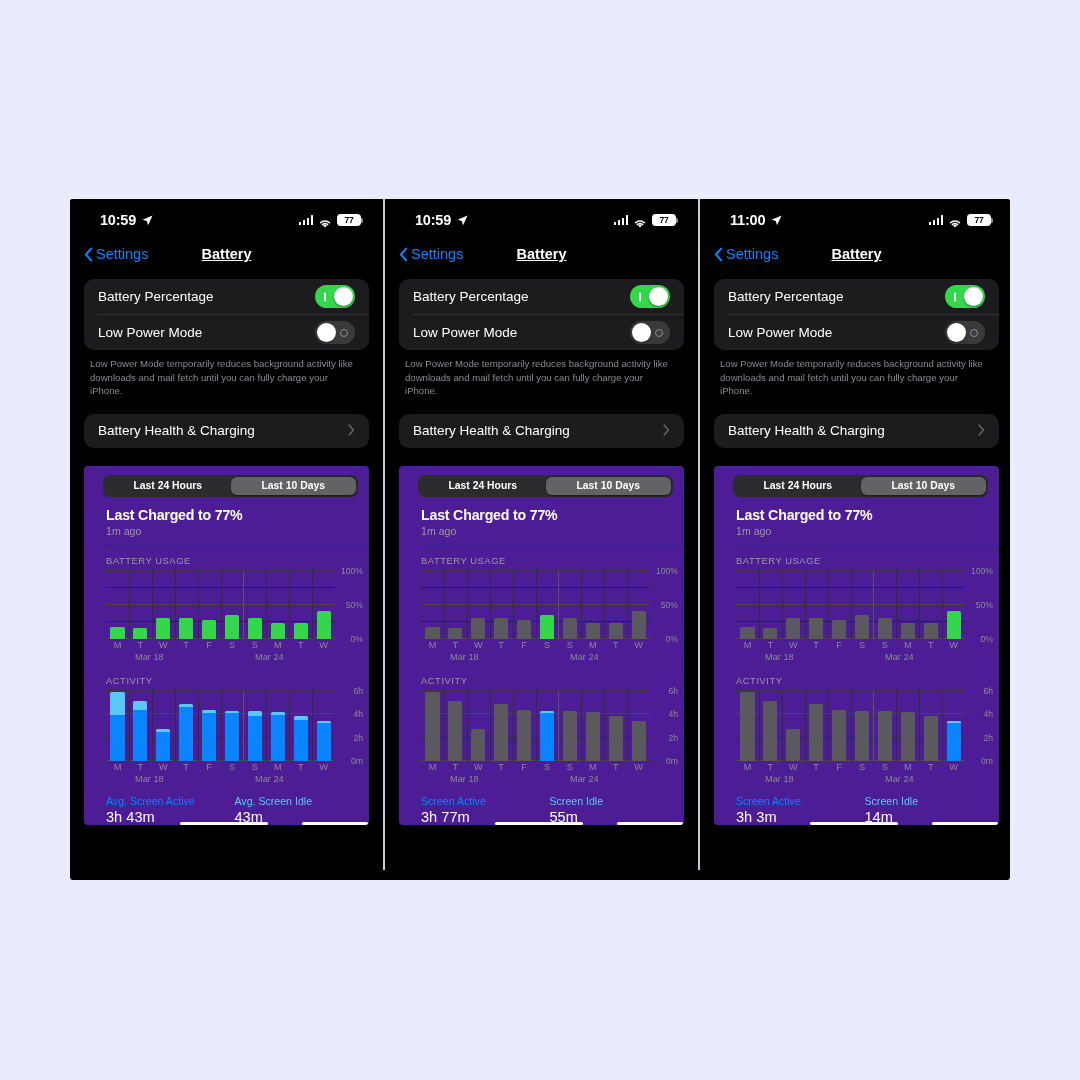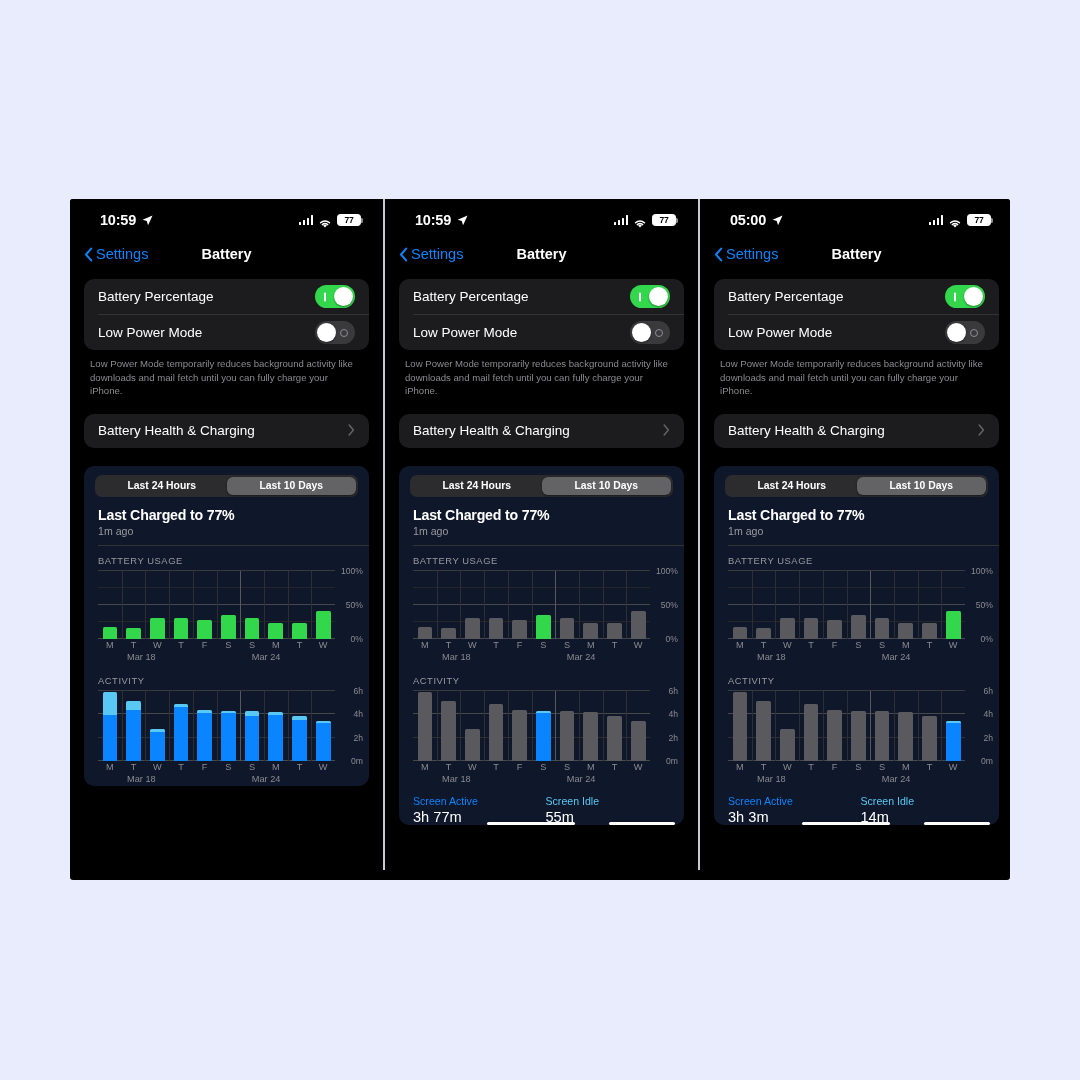--- a/index.html
+++ b/index.html
@@ -148,20 +148,21 @@
     display: block;
   }
   .nav-title {
     position: absolute;
     left: 0; right: 0;
     text-align: center;
     color: #ffffff;
     font-size: 14.5px;
     font-weight: bold;
     pointer-events: none;
+    text-decoration: underline;
   }
 
   
   .card {
     background: #1c1c1e;
     border-radius: 10px;
     margin: 0 14px;
     overflow: hidden;
   }
   .row {
@@ -234,24 +235,24 @@
 
   .disclosure {
     color: #636366;
     font-size: 14px;
     font-weight: 600;
     line-height: 1;
   }
 
   
   .stats-card {
-    background: #0f172a;
-    border-radius: 10px;
+    background: #4c1d95;
+    border-radius: 4px;
     margin: 18px 14px 0 14px;
-    padding: 9px 0 0 0;
+    padding: 9px 0 0 8px;
     overflow: hidden;
   }
   .seg {
     display: flex;
     margin: 0 11px;
     background: #2c2c2e;
     border-radius: 7px;
     padding: 2px;
     height: 22px;
     box-sizing: border-box;
@@ -659,20 +660,34 @@
               <div class="xlab">S</div>
               <div class="xlab">M</div>
               <div class="xlab">T</div>
               <div class="xlab">W</div>
             </div>
             <div class="daterow">
               <div class="dlab" style="left: 0px;">Mar 18</div>
               <div class="dlab" style="left: 60%;">Mar 24</div>
             </div>
           </div>
+          <div class="legend-wrap">
+            <div class="legend">
+              <div class="legend-col">
+                <div class="legend-title active">Avg. Screen Active</div>
+                <div class="legend-val">3h 43m</div>
+              </div>
+              <div class="legend-col idlecol">
+                <div class="legend-title idle">Avg. Screen Idle</div>
+                <div class="legend-val">43m</div>
+              </div>
+            </div>
+            <div class="legend-rule" style="left: 88px; top: 36px; width: 88px;"></div>
+            <div class="legend-rule" style="left: 210px; top: 36px; width: 66px;"></div>
+          </div>
         </div>
       </div>
     </div>
     <div class="panel">
       <div class="panel-inner">
         <div class="statusbar">
           <div class="sb-left">
             <span class="sb-time">10:59</span>
             <span class="loc-arrow">
               <svg viewBox="0 0 12 12" width="11" height="11">
@@ -934,21 +949,21 @@
             <div class="legend-rule" style="left: 88px; top: 36px; width: 88px;"></div>
             <div class="legend-rule" style="left: 210px; top: 36px; width: 66px;"></div>
           </div>
         </div>
       </div>
     </div>
     <div class="panel">
       <div class="panel-inner">
         <div class="statusbar">
           <div class="sb-left">
-            <span class="sb-time">05:00</span>
+            <span class="sb-time">11:00</span>
             <span class="loc-arrow">
               <svg viewBox="0 0 12 12" width="11" height="11">
                 <path d="M11.5 0.6 L0.7 5.3 L5.2 6.5 L6.6 11.2 Z" fill="#ffffff"></path>
               </svg>
             </span>
           </div>
           <div class="sb-right">
             <div class="cell-bars">
               <i></i>
               <i></i>

